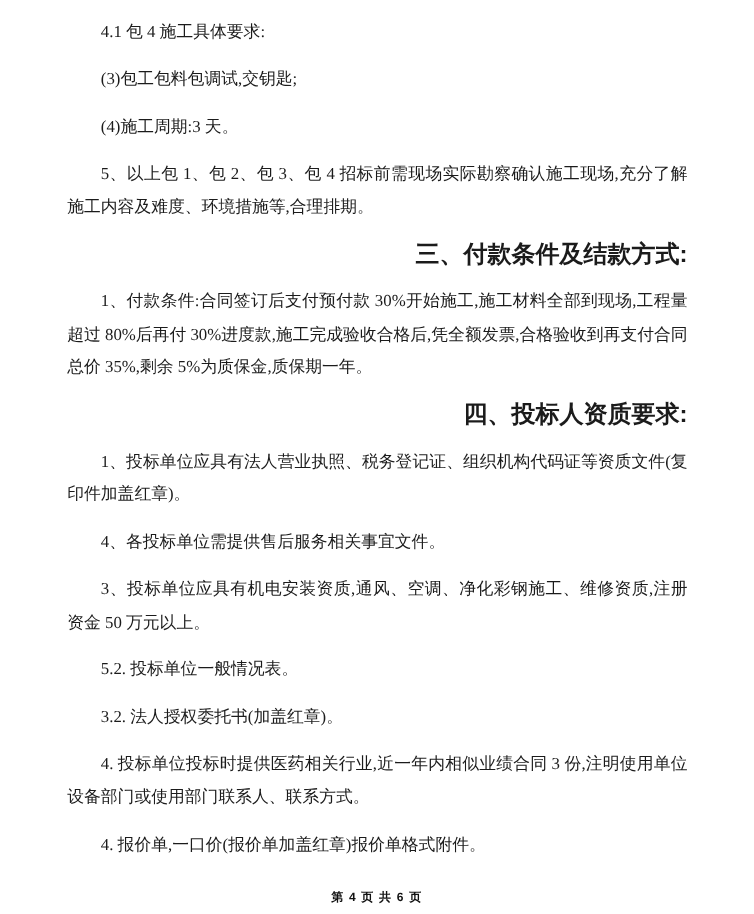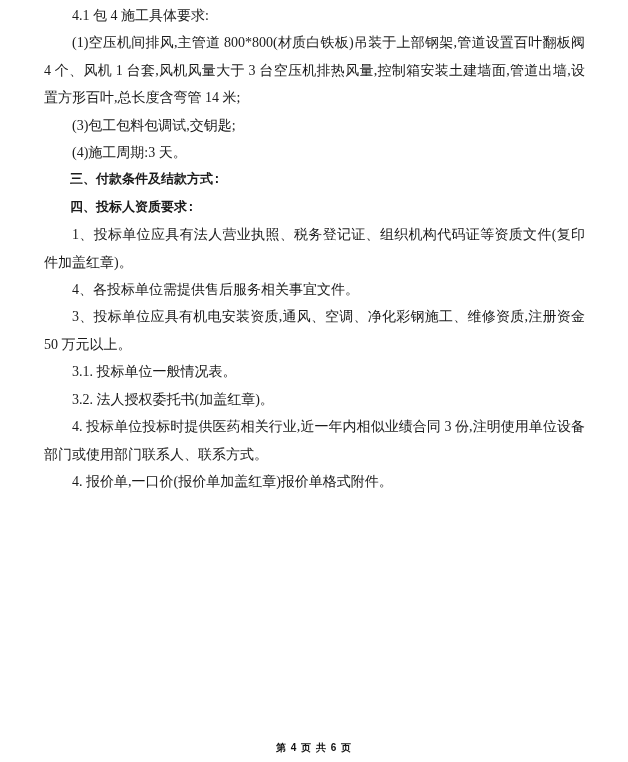--- a/index.html
+++ b/index.html
@@ -15,58 +15,59 @@
     font-family: "Liberation Serif", "DejaVu Serif", serif;
     color: #1b1b1b;
   }
   .doc-page {
     position: absolute;
     top: 2px;
     left: 44px;
     width: 541px;
   }
   p.para {
-    margin: 0;
+    margin: 12px;
     font-size: 14px;
     line-height: 27.4px;
     text-align: justify;
     text-indent: 2em;
     word-break: break-all;
   }
   p.heading {
-    font-family: Liberation Mono, monospace;
+    font-family: Liberation Sans, sans-serif;
     font-weight: bold;
-    font-size: 13px;
-    text-align: left;
+    font-size: 20px;
+    text-align: right;
   }
   .page-footer {
     position: absolute;
     left: 0;
     bottom: 7px;
     width: 100%;
     text-align: center;
     font-family: "Liberation Sans", "DejaVu Sans", sans-serif;
     font-weight: bold;
     font-size: 10px;
     letter-spacing: 1px;
     color: #111111;
   }
 </style>
 </head>
 <body>
 
 <div class="doc-page">
   <p class="para">4.1 包 4 施工具体要求:</p>
-  <p class="para">(1)空压机间排风,主管道 800*800(材质白铁板)吊装于上部钢架,管道设置百叶翻板阀 4 个、风机 1 台套,风机风量大于 3 台空压机排热风量,控制箱安装土建墙面,管道出墙,设置方形百叶,总长度含弯管 14 米;</p>
   <p class="para">(3)包工包料包调试,交钥匙;</p>
   <p class="para">(4)施工周期:3 天。</p>
+  <p class="para">5、以上包 1、包 2、包 3、包 4 招标前需现场实际勘察确认施工现场,充分了解施工内容及难度、环境措施等,合理排期。</p>
   <p class="para heading">三、付款条件及结款方式:</p>
+  <p class="para">1、付款条件:合同签订后支付预付款 30%开始施工,施工材料全部到现场,工程量超过 80%后再付 30%进度款,施工完成验收合格后,凭全额发票,合格验收到再支付合同总价 35%,剩余 5%为质保金,质保期一年。</p>
   <p class="para heading">四、投标人资质要求:</p>
   <p class="para">1、投标单位应具有法人营业执照、税务登记证、组织机构代码证等资质文件(复印件加盖红章)。</p>
   <p class="para">4、各投标单位需提供售后服务相关事宜文件。</p>
   <p class="para">3、投标单位应具有机电安装资质,通风、空调、净化彩钢施工、维修资质,注册资金 50 万元以上。</p>
-  <p class="para">3.1. 投标单位一般情况表。</p>
+  <p class="para">5.2. 投标单位一般情况表。</p>
   <p class="para">3.2. 法人授权委托书(加盖红章)。</p>
   <p class="para">4. 投标单位投标时提供医药相关行业,近一年内相似业绩合同 3 份,注明使用单位设备部门或使用部门联系人、联系方式。</p>
   <p class="para">4. 报价单,一口价(报价单加盖红章)报价单格式附件。</p>
 </div>
 
 <div class="page-footer">第 4 页 共 6 页</div>
 
 </body></html>

